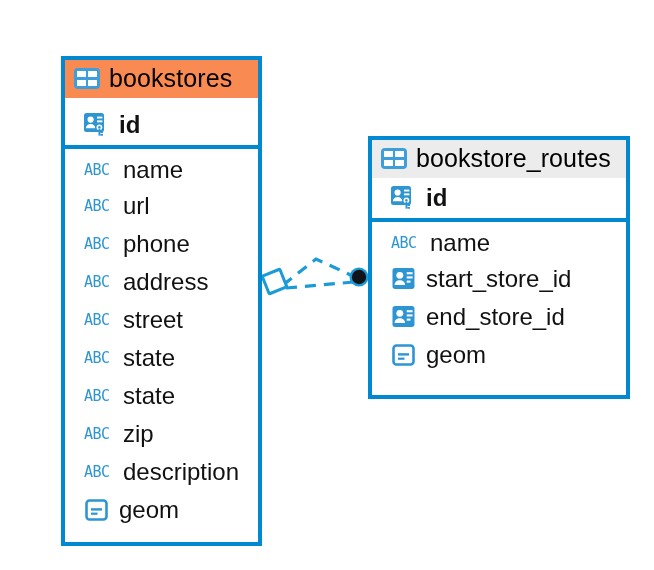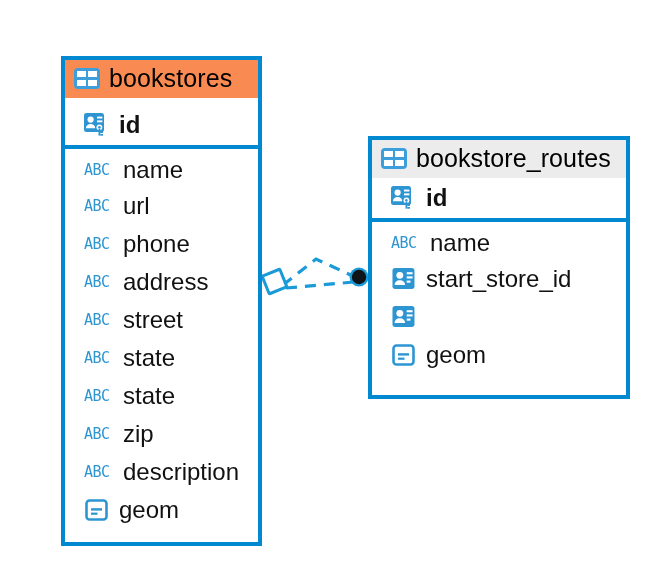--- a/index.html
+++ b/index.html
@@ -246,20 +246,21 @@
         <span class="ico ico-fk">
           <svg width="26" height="22" viewBox="0 0 22 21">
             <rect x="0" y="0" width="21" height="20" rx="2.6" fill="#2e95d3"></rect>
             <circle cx="7" cy="7" r="3.3" fill="#ffffff"></circle>
             <path d="M2 16.3c0-2.9 2.2-4.6 5-4.6s5 1.7 5 4.6z" fill="#ffffff"></path>
             <rect x="13.6" y="4" width="5.6" height="2" fill="#ffffff"></rect>
             <rect x="13.6" y="8" width="5.6" height="2" fill="#ffffff"></rect>
             <rect x="13.6" y="12" width="3.6" height="2" fill="#ffffff"></rect>
           </svg>
         </span>
+        <span>end_store_id</span>
       </div>
 
       <div class="field-row">
         <span class="ico ico-geom">
           <svg width="26" height="22" viewBox="0 0 24 22">
             <rect x="1.5" y="1.5" width="20" height="19" rx="3" fill="#ffffff" stroke="#2e95d3" stroke-width="2.6"></rect>
             <rect x="6" y="9.2" width="11" height="2.4" fill="#2e95d3"></rect>
             <rect x="6" y="13.6" width="6.5" height="2.2" fill="#2e95d3"></rect>
           </svg>
         </span>

